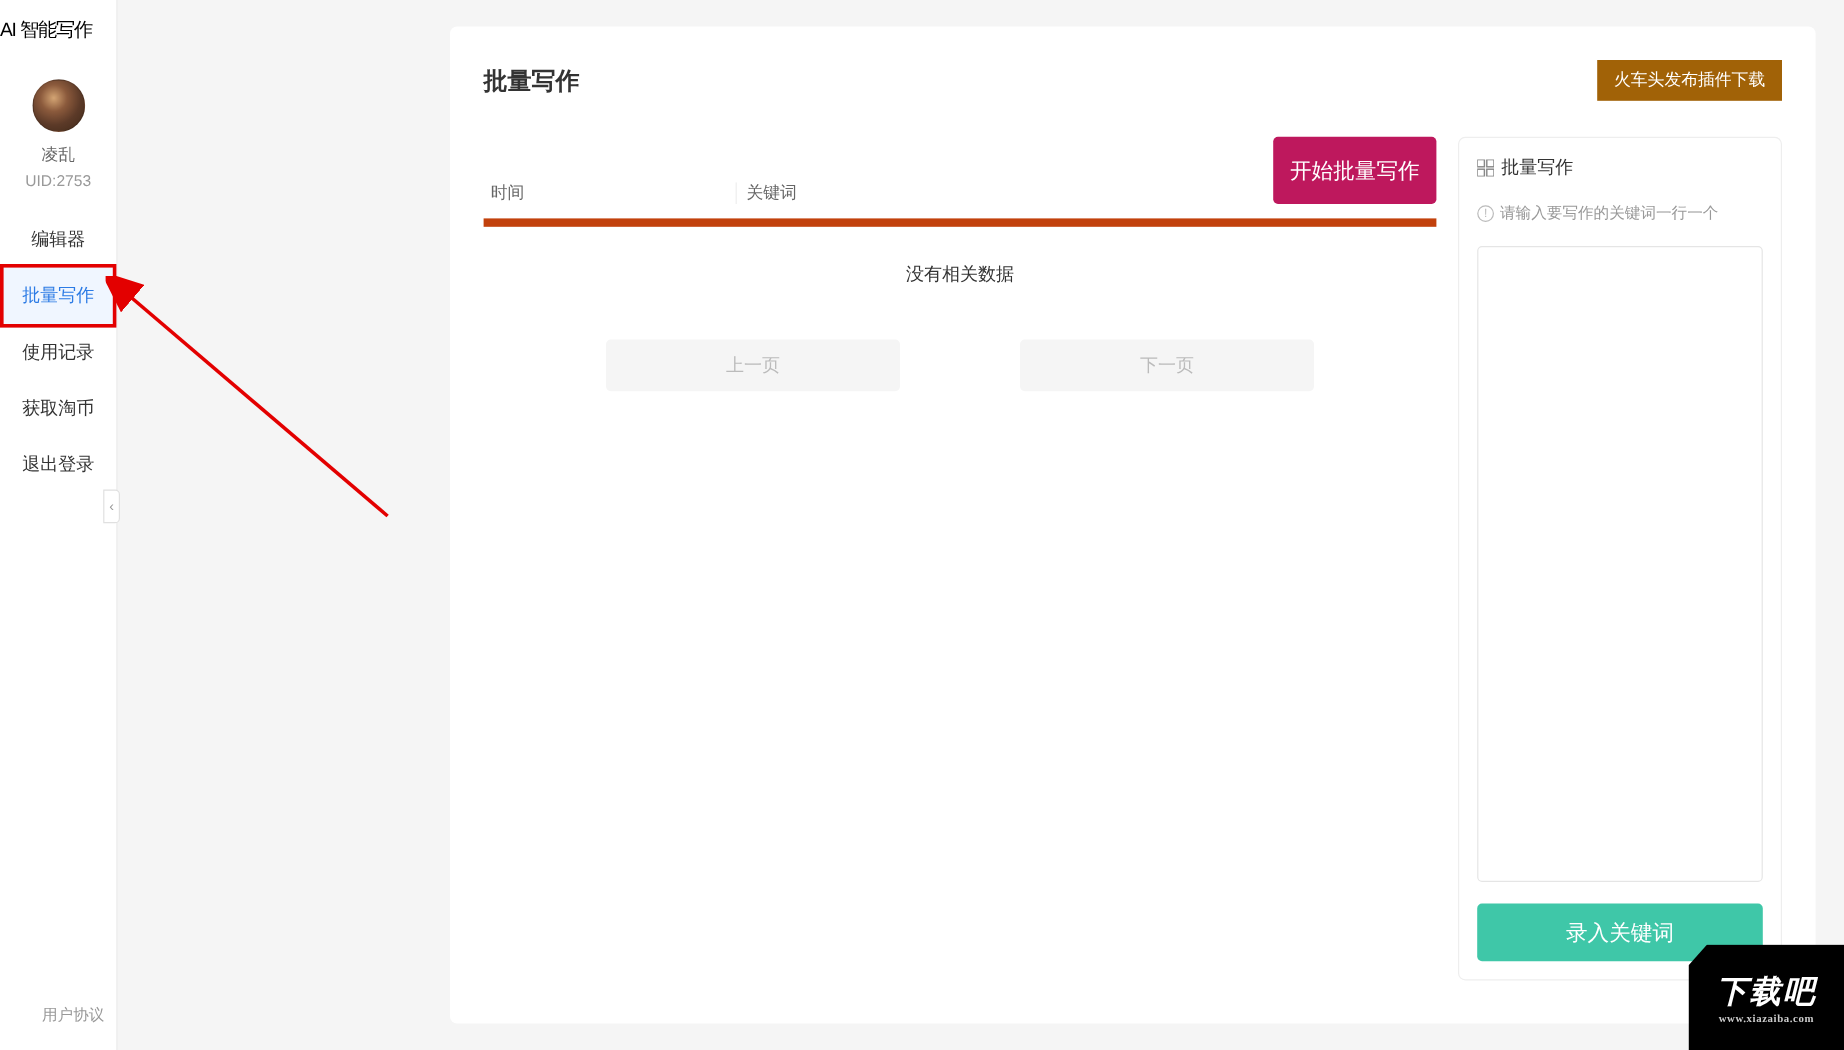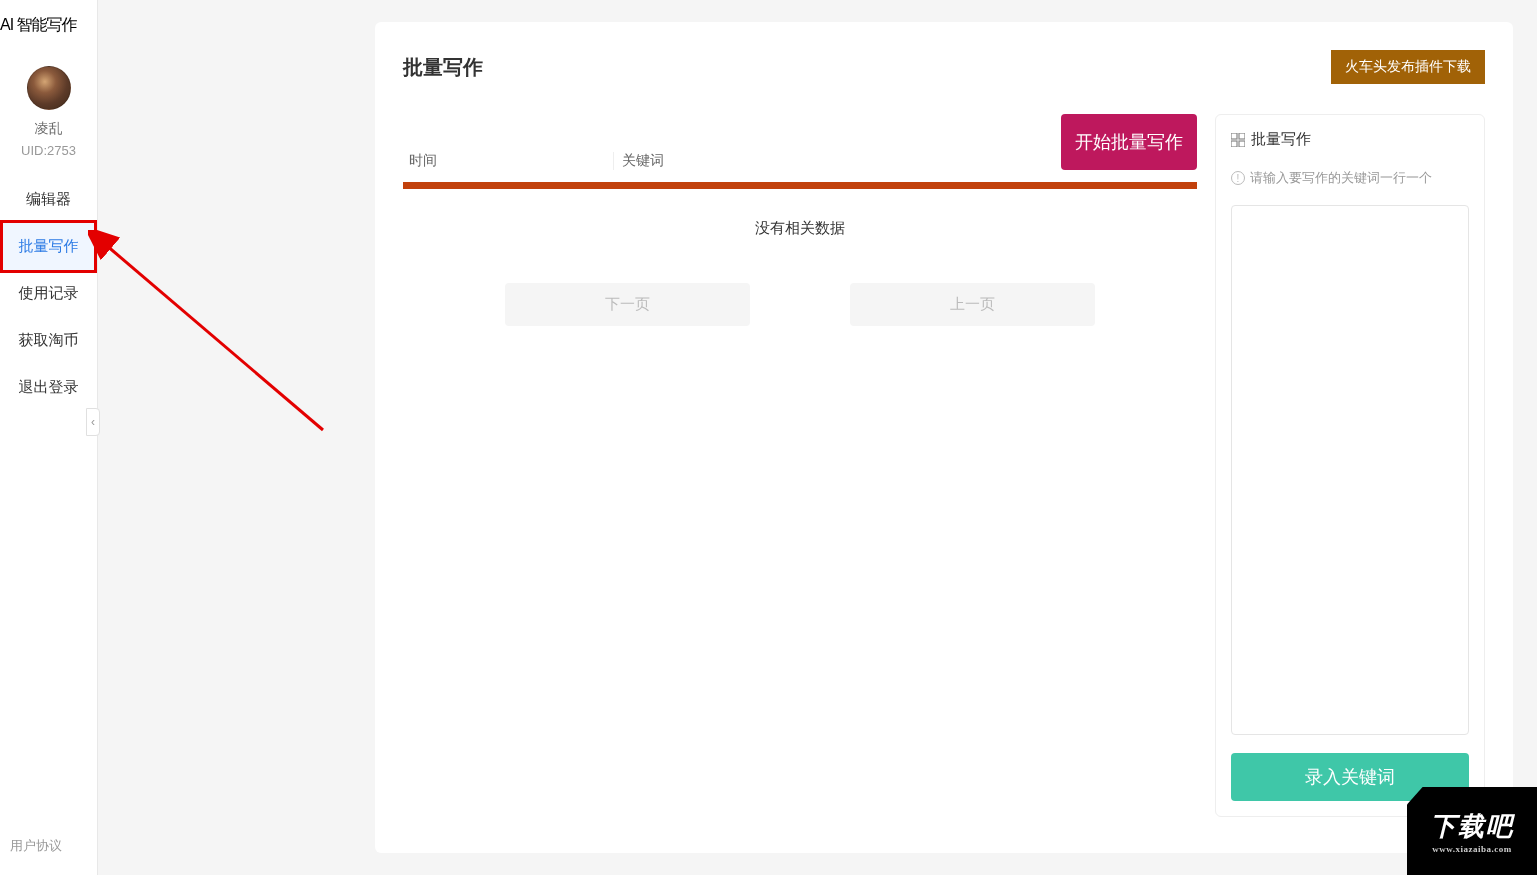--- a/index.html
+++ b/index.html
@@ -67,21 +67,21 @@
     }
     .nav-item.highlighted {
       border: 3px solid #e30000;
       margin: -3px 0;
       position: relative;
       z-index: 10;
     }
     .sidebar-footer {
       margin-top: auto;
       padding: 20px 10px;
-      text-align: left;
+      text-align: right;
       font-size: 13px;
       color: #999;
     }
     .collapse-handle {
       position: absolute;
       left: 86px;
       top: 408px;
       width: 14px;
       height: 28px;
       background: #fff;
@@ -322,22 +322,22 @@
     <div class="table-area">
       <div class="table-header">
         <div class="th-time">时间</div>
         <div class="th-keyword">关键词</div>
         <div class="th-action">
           <button class="start-btn">开始批量写作</button>
         </div>
       </div>
       <div class="no-data">没有相关数据</div>
       <div class="pagination">
+        <button class="page-btn">上一页</button>
         <button class="page-btn">下一页</button>
-        <button class="page-btn">上一页</button>
       </div>
     </div>
 
     <div class="side-panel">
       <div class="panel-title">
         <span class="panel-title-icon">
           <svg width="14" height="14" viewBox="0 0 14 14">
               <rect x="0" y="0" width="6" height="6" fill="none" stroke="#888" stroke-width="1.2"></rect>
               <rect x="8" y="0" width="6" height="6" fill="none" stroke="#888" stroke-width="1.2"></rect>
               <rect x="0" y="8" width="6" height="6" fill="none" stroke="#888" stroke-width="1.2"></rect>

